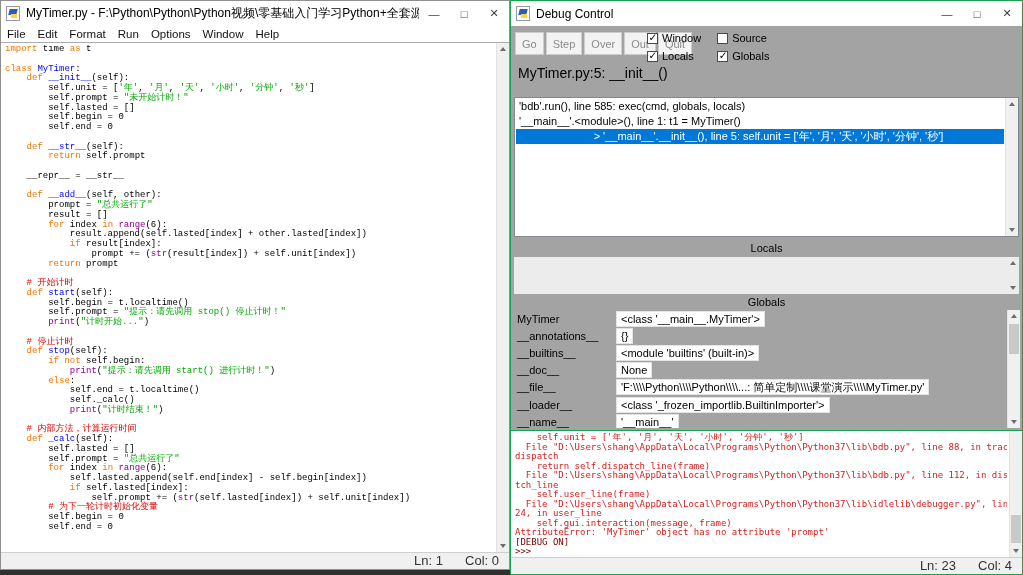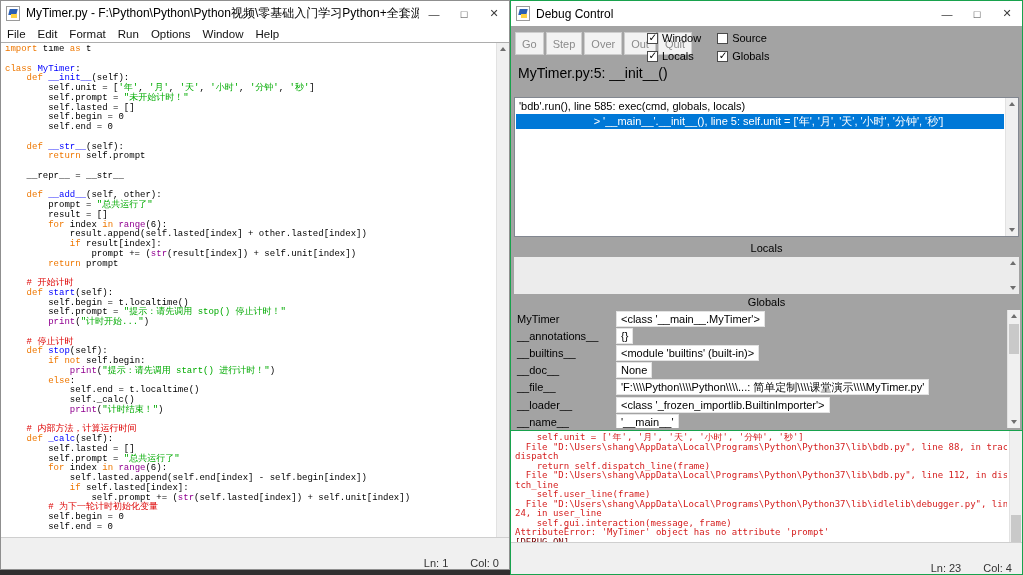--- a/index.html
+++ b/index.html
@@ -13,23 +13,23 @@
   
   .titlebar{height:25px;display:flex;align-items:center;background:#fff;padding-left:5px;}
   .app-icon{width:14px;height:15px;position:relative;background:#fff;border:1px solid #9a9a9a;
             margin-right:6px;flex:none;}
   .app-icon .ic-a{position:absolute;left:2px;top:2px;width:8px;height:6px;background:#2b5fb4;transform:skewX(-14deg);}
   .app-icon .ic-b{position:absolute;left:4px;bottom:2px;width:6px;height:4px;background:#ffd343;}
   .title-text{font-size:12px;color:#000;white-space:nowrap;overflow:hidden;flex:1;}
   .win-controls{margin-left:auto;display:flex;flex:none;}
   .win-btn{width:30px;height:25px;display:flex;align-items:center;justify-content:center;
            font-size:11px;color:#3c3c3c;}
-  .statusbar{position:absolute;left:0;right:0;bottom:0;height:32px;background:#f0f0f0;
-             border-top:1px solid #cfcfcf;display:flex;justify-content:flex-end;align-items:flex-end;
-             gap:22px;padding-right:10px;font-size:11px;color:#333;}
+  .statusbar{position:absolute;left:0;right:0;bottom:0;height:17px;background:#f0f0f0;
+             border-top:1px solid #cfcfcf;display:flex;justify-content:flex-end;align-items:flex-start;
+             gap:22px;padding-right:10px;font-size:13px;color:#333;}
   
   .vtrack{position:absolute;background:#f0f0f0;border-left:1px solid #e2e2e2;width:13px;}
   .tri{position:absolute;left:50%;width:0;height:0;transform:translateX(-50%);}
   .tri.up{top:4px;border-left:3.5px solid transparent;border-right:3.5px solid transparent;border-bottom:4.5px solid #6e6e6e;}
   .tri.down{bottom:4px;border-left:3.5px solid transparent;border-right:3.5px solid transparent;border-top:4.5px solid #6e6e6e;}
   .thumb{position:absolute;left:1px;right:1px;background:#c9c9c9;}
   
   #left-window{position:absolute;left:0;top:0;width:510px;height:570px;background:#fff;
                border:1px solid #8f8f8f;}
   #menu-bar{height:16px;display:flex;align-items:center;background:#fff;font-size:11.5px;color:#111;}
@@ -157,20 +157,21 @@
       </label>
       <label class="checkbox">
         <span class="cb-box checked"></span>
         <span>Globals</span>
       </label>
     </div>
   <div id="debug-status">MyTimer.py:5: __init__()</div>
   <div id="stack-box">
     <div id="stack-list">
         <div class="stack-item">'bdb'.run(), line 585: exec(cmd, globals, locals)</div>
+        <div class="stack-item">'__main__'.&lt;module&gt;(), line 1: t1 = MyTimer()</div>
         <div class="stack-item selected">&gt; '__main__'.__init__(), line 5: self.unit = ['年', '月', '天', '小时', '分钟', '秒']</div>
       </div>
     <div id="stack-scroll" class="vtrack">
       <span class="tri up"></span>
       <span class="tri down"></span>
     </div>
   </div>
   <div id="locals-label" class="panel-label">Locals</div>
   <div id="locals-area">
     <div id="locals-scroll" class="vtrack">

